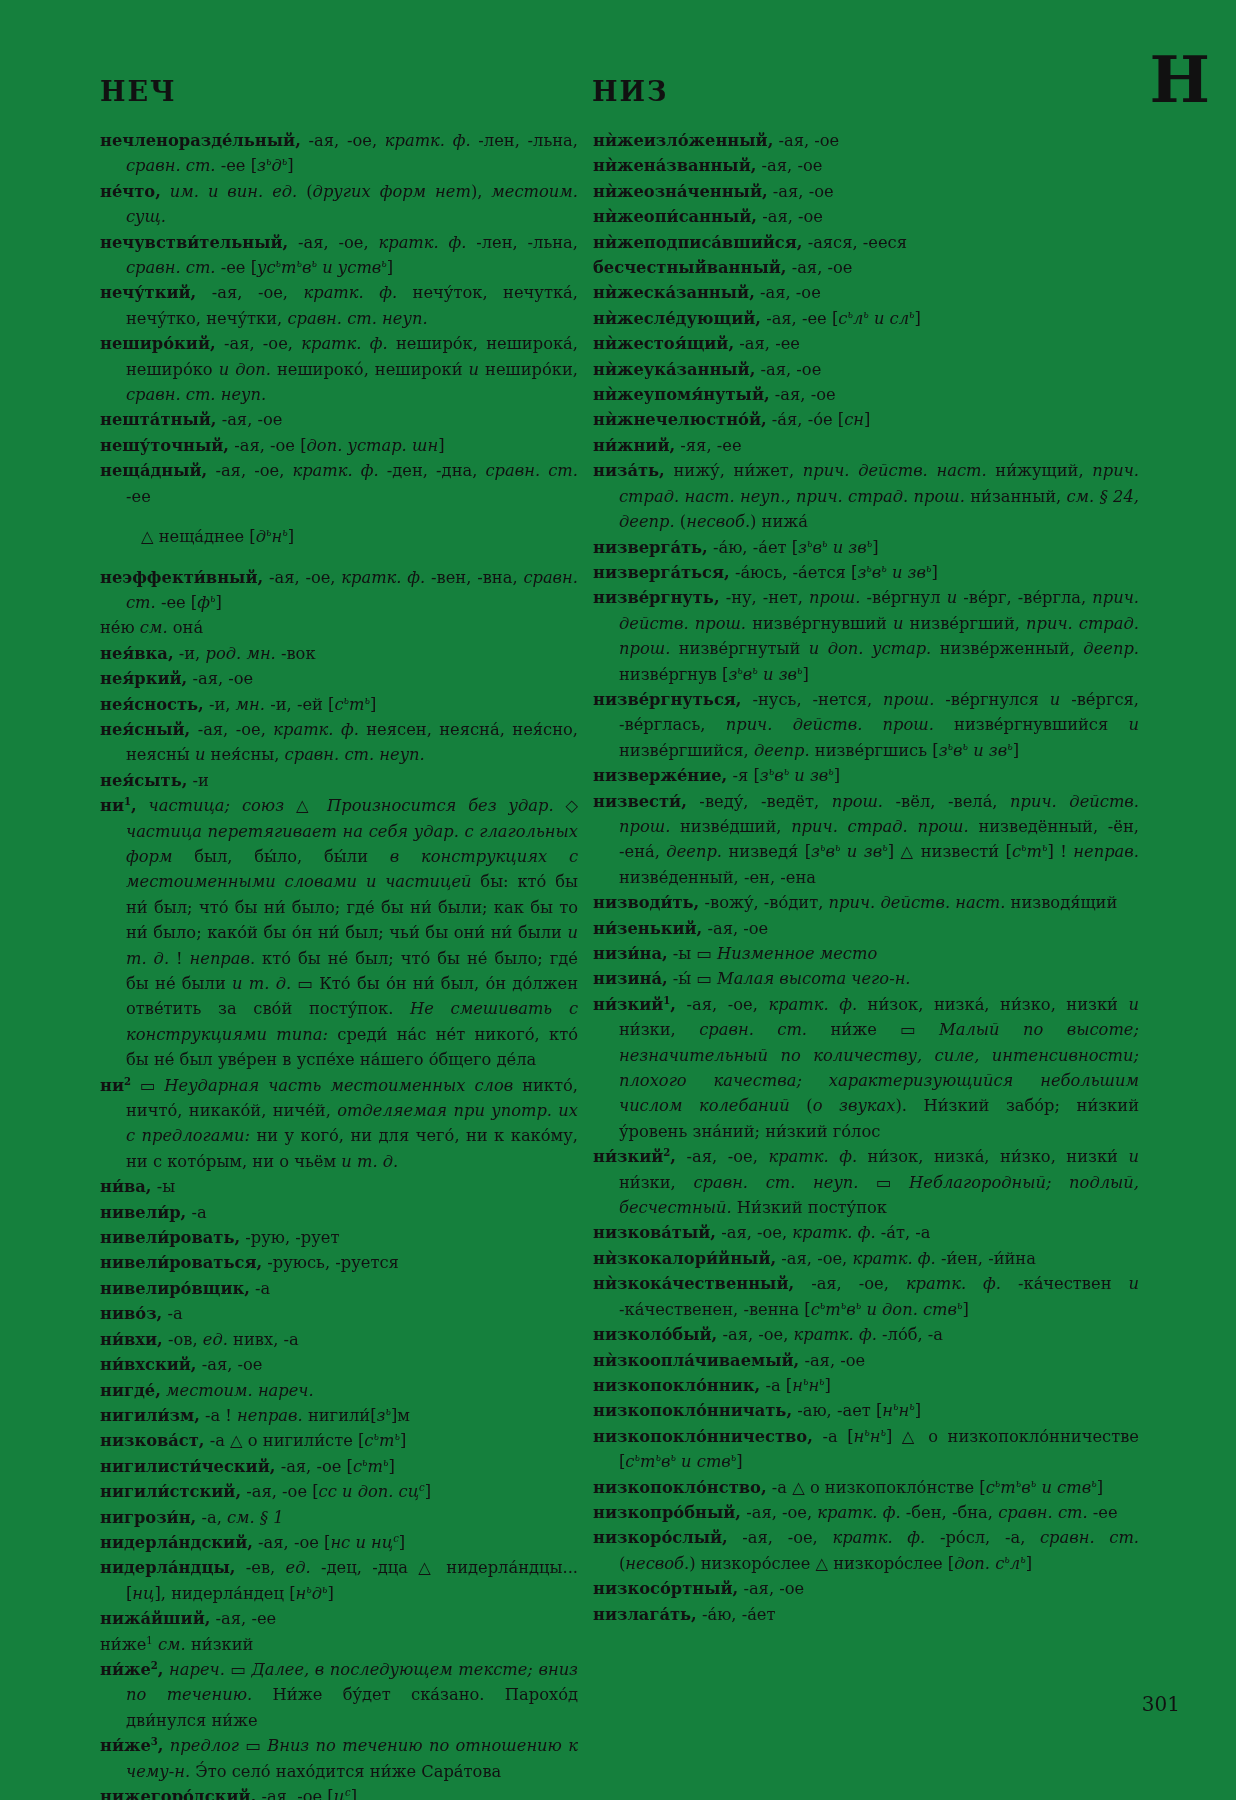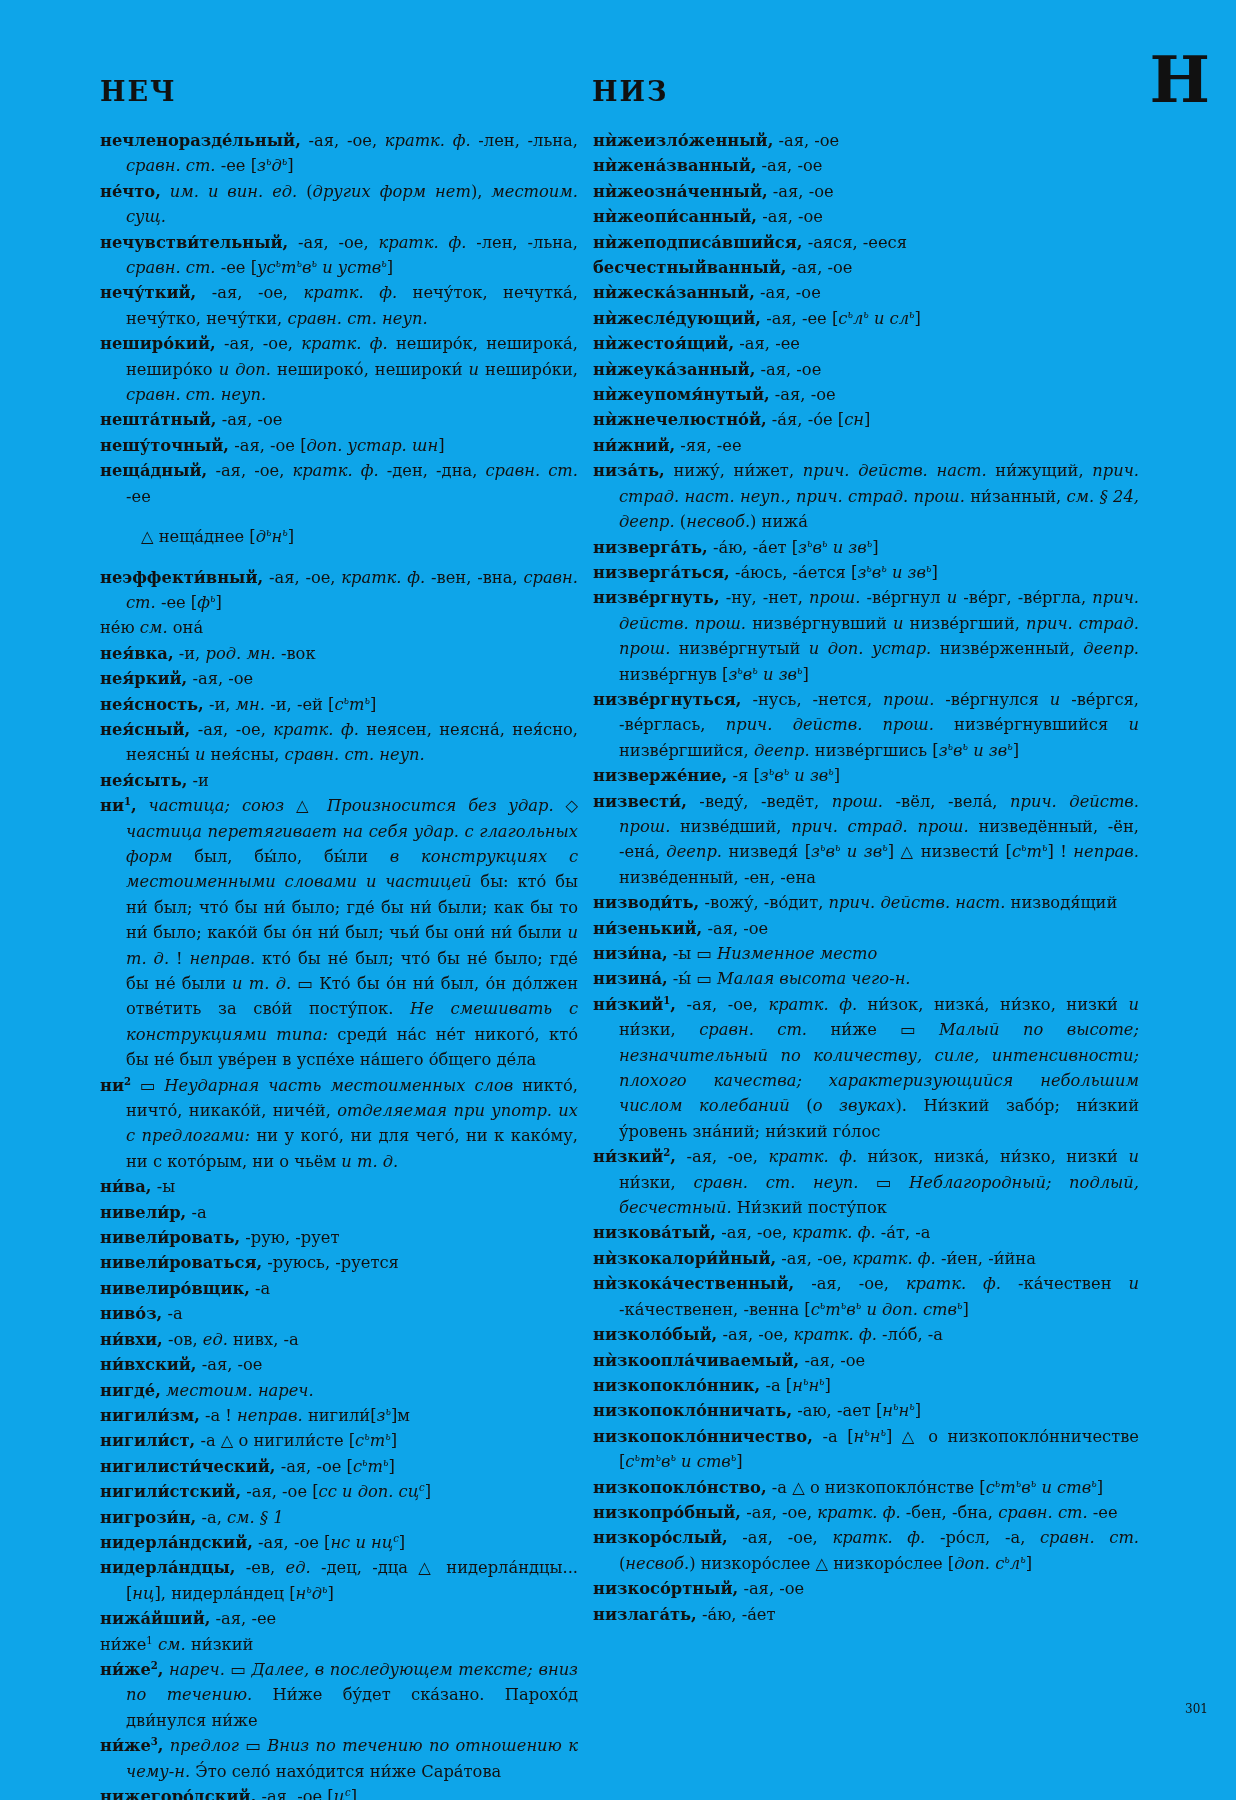--- a/index.html
+++ b/index.html
@@ -3,21 +3,21 @@
 <meta charset="utf-8">
 <style>
   html,body{margin:0;padding:0;}
   body{
     width:1236px;height:1800px;
     background:#e9e7e2;
     font-family:"DejaVu Serif","DejaVu Sans","Liberation Serif",serif;
   }
   .page{
     position:relative;width:1236px;height:1800px;
-    background:#0ea5e9;overflow:hidden;
+    background:#15803d;overflow:hidden;
   }
   .rh{
     position:absolute;top:76px;
     font-weight:bold;font-size:27px;letter-spacing:2px;color:#111;
   }
   .rh-left{left:100px;}
   .rh-mid{left:592px;}
   .section-letter{
     position:absolute;top:48px;right:26px;
     font-weight:bold;font-size:64px;line-height:1;color:#111;
@@ -29,22 +29,22 @@
   }
   .col-left{left:100px;width:478px;}
   .col-right{left:593px;width:546px;}
   p.e{margin:0;padding-left:26px;text-indent:-26px;}
   p.s{margin:15px;padding-left:26px;text-indent:0;}
   .col b{font-weight:bold;}
   .col i{font-style:italic;}
   .col sup{font-size:62%;line-height:0;vertical-align:super;}
   .col sub{font-size:62%;line-height:0;vertical-align:sub;}
   .pageno{
-    position:absolute;right:28px;bottom:84px;
-    font-size:12px;color:#111;
+    position:absolute;right:56px;bottom:84px;
+    font-size:20px;color:#111;
   }
 </style>
 </head>
 <body>
 
 <div class="page">
   <div class="rh rh-left">НЕЧ</div>
   <div class="rh rh-mid">НИЗ</div>
   <div class="section-letter">Н</div>
 
@@ -70,21 +70,21 @@
       <p class="e"><b>ни́ва,</b> -ы</p>
       <p class="e"><b>нивели́р,</b> -а</p>
       <p class="e"><b>нивели́ровать,</b> -рую, -рует</p>
       <p class="e"><b>нивели́роваться,</b> -руюсь, -руется</p>
       <p class="e"><b>нивелиро́вщик,</b> -а</p>
       <p class="e"><b>ниво́з,</b> -а</p>
       <p class="e"><b>ни́вхи,</b> -ов, <i>ед.</i> нивх, -а</p>
       <p class="e"><b>ни́вхский,</b> -ая, -ое</p>
       <p class="e"><b>нигде́,</b> <i>местоим. нареч.</i></p>
       <p class="e"><b>нигили́зм,</b> -а ! <i>неправ.</i> нигили́[<i>з<sup>ь</sup></i>]м</p>
-      <p class="e"><b>нигили́ст,</b> -а △ о нигили́сте [<i>с<sup>ь</sup>т<sup>ь</sup></i>]</p>
+      <p class="e"><b>низкова́ст,</b> -а △ о нигили́сте [<i>с<sup>ь</sup>т<sup>ь</sup></i>]</p>
       <p class="e"><b>нигилисти́ческий,</b> -ая, -ое [<i>с<sup>ь</sup>т<sup>ь</sup></i>]</p>
       <p class="e"><b>нигили́стский,</b> -ая, -ое [<i>сс и доп. сц<sup>с</sup></i>]</p>
       <p class="e"><b>нигрози́н,</b> -а, <i>см. § 1</i></p>
       <p class="e"><b>нидерла́ндский,</b> -ая, -ое [<i>нс и нц<sup>с</sup></i>]</p>
       <p class="e"><b>нидерла́ндцы,</b> -ев, <i>ед.</i> -дец, -дца △ нидерла́ндцы... [<i>нц</i>], нидерла́ндец [<i>н<sup>ь</sup>д<sup>ь</sup></i>]</p>
       <p class="e"><b>нижа́йший,</b> -ая, -ее</p>
       <p class="e">ни́же<sup>1</sup> <i>см.</i> ни́зкий</p>
       <p class="e"><b>ни́же<sup>2</sup>,</b> <i>нареч.</i> ▭ <i>Далее, в последующем тексте; вниз по течению.</i> Ни́же бу́дет ска́зано. Парохо́д дви́нулся ни́же</p>
       <p class="e"><b>ни́же<sup>3</sup>,</b> <i>предлог</i> ▭ <i>Вниз по течению по отношению к чему-н.</i> Э́то село́ нахо́дится ни́же Сара́това</p>
       <p class="e"><b>нижегоро́дский,</b> -ая, -ое [<i>ц<sup>с</sup></i>]</p>

